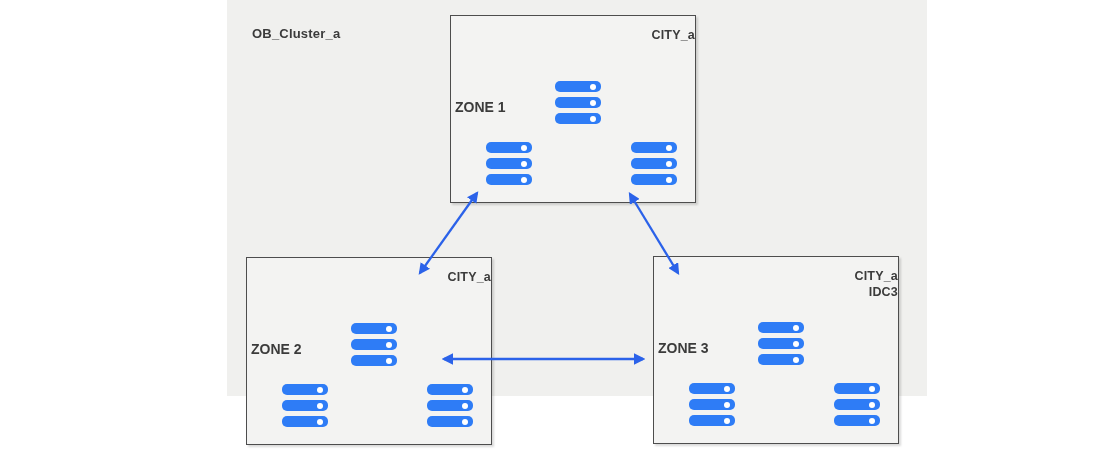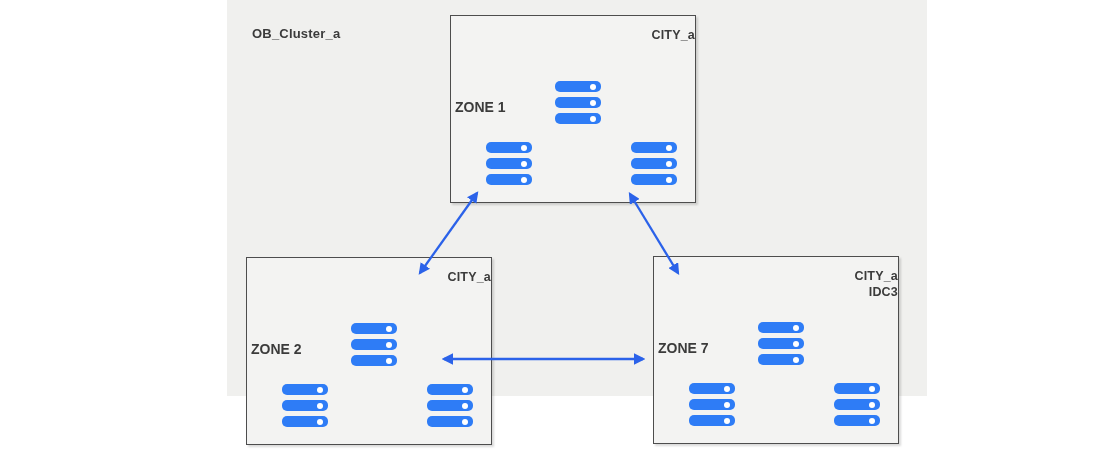--- a/index.html
+++ b/index.html
@@ -198,21 +198,21 @@
             <span class="led"></span>
           </div>
         </div>
     </div>
 
     <div class="idc-box idc3">
       <div class="idc-title">
         <div>CITY_a</div>
         <div>IDC3</div>
       </div>
-      <div class="zone-label">ZONE 7</div>
+      <div class="zone-label">ZONE 3</div>
       <div class="server-stack pos-center">
           <div class="server-bar">
             <span class="led"></span>
           </div>
           <div class="server-bar">
             <span class="led"></span>
           </div>
           <div class="server-bar">
             <span class="led"></span>
           </div>

